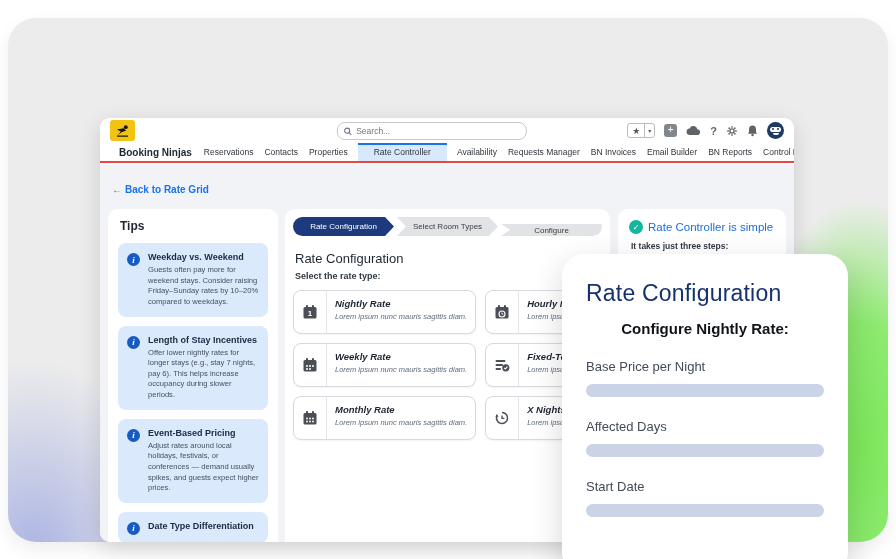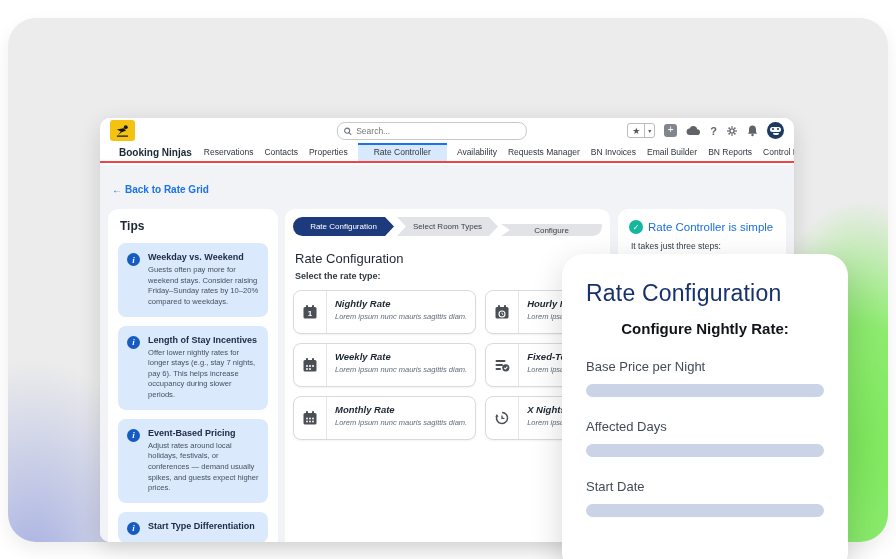--- a/index.html
+++ b/index.html
@@ -71,21 +71,21 @@
   .card-icon{ width:33px; display:flex; align-items:center; justify-content:center; border-right:1px solid #e3e5e8; flex:none; }
   .card-text{ padding:7px 8px; overflow:hidden;font-style:italic; }
   .card-title{ font-size:9.5px; font-weight:600; color:#1d2733; margin-bottom:3px; white-space:nowrap; }
   .card-desc{ font-size:7.5px; color:#5f6b7a; white-space:nowrap; }
 
   .right-panel{ left:518px; top:44px; width:168px; height:478px; padding:11px 11px; }
   .rc-row{ display:flex; align-items:center; gap:5px; }
   .check-circle{ width:14px; height:14px; border-radius:50%; background:#12b79e; color:#fff; font-size:8px; font-weight:bold;
     display:flex; align-items:center; justify-content:center; flex:none; }
   .rc-title{ font-size:11.5px; font-weight:500; color:#1a6fe0; white-space:nowrap; }
-  .rc-sub{ font-size:8.5px; font-weight:400; color:#303a45; margin:7px 0 16px 2px; }
+  .rc-sub{ font-size:8.5px; font-weight:700; color:#303a45; margin:7px 0 16px 2px; }
 
   
   .overlay{
     position:absolute; left:562px; top:254px; width:286px; height:320px;
     background:#fff; border-radius:22px; box-shadow:0 10px 32px rgba(0,0,0,.16);
     padding:26px 24px; z-index:5;
   }
   .ov-title{ font-size:23px; font-weight:500; color:#16316d; letter-spacing:.2px; }
   .ov-sub{ font-size:15px; font-weight:bold; color:#101418; margin-top:13px;text-align:center; }
   .field{ margin-top:22px; }
@@ -196,21 +196,21 @@
         <div class="tip-title">Length of Stay Incentives</div>
         <div class="tip-body">Offer lower nightly rates for longer stays (e.g., stay 7 nights, pay 6). This helps increase occupancy during slower periods.</div>
       </div>
       <div class="tip">
         <span class="tip-icon">i</span>
         <div class="tip-title">Event-Based Pricing</div>
         <div class="tip-body">Adjust rates around local holidays, festivals, or conferences — demand usually spikes, and guests expect higher prices.</div>
       </div>
       <div class="tip">
         <span class="tip-icon">i</span>
-        <div class="tip-title">Start Type Differentiation</div>
+        <div class="tip-title">Date Type Differentiation</div>
 
       </div>
 
     </div>
 
     <div class="panel mid-panel">
       <div class="stepper">
         <div class="step first active">Rate Configuration</div>
         <div class="step mid">Select Room Types</div>
         <div class="step last">Configure</div>

